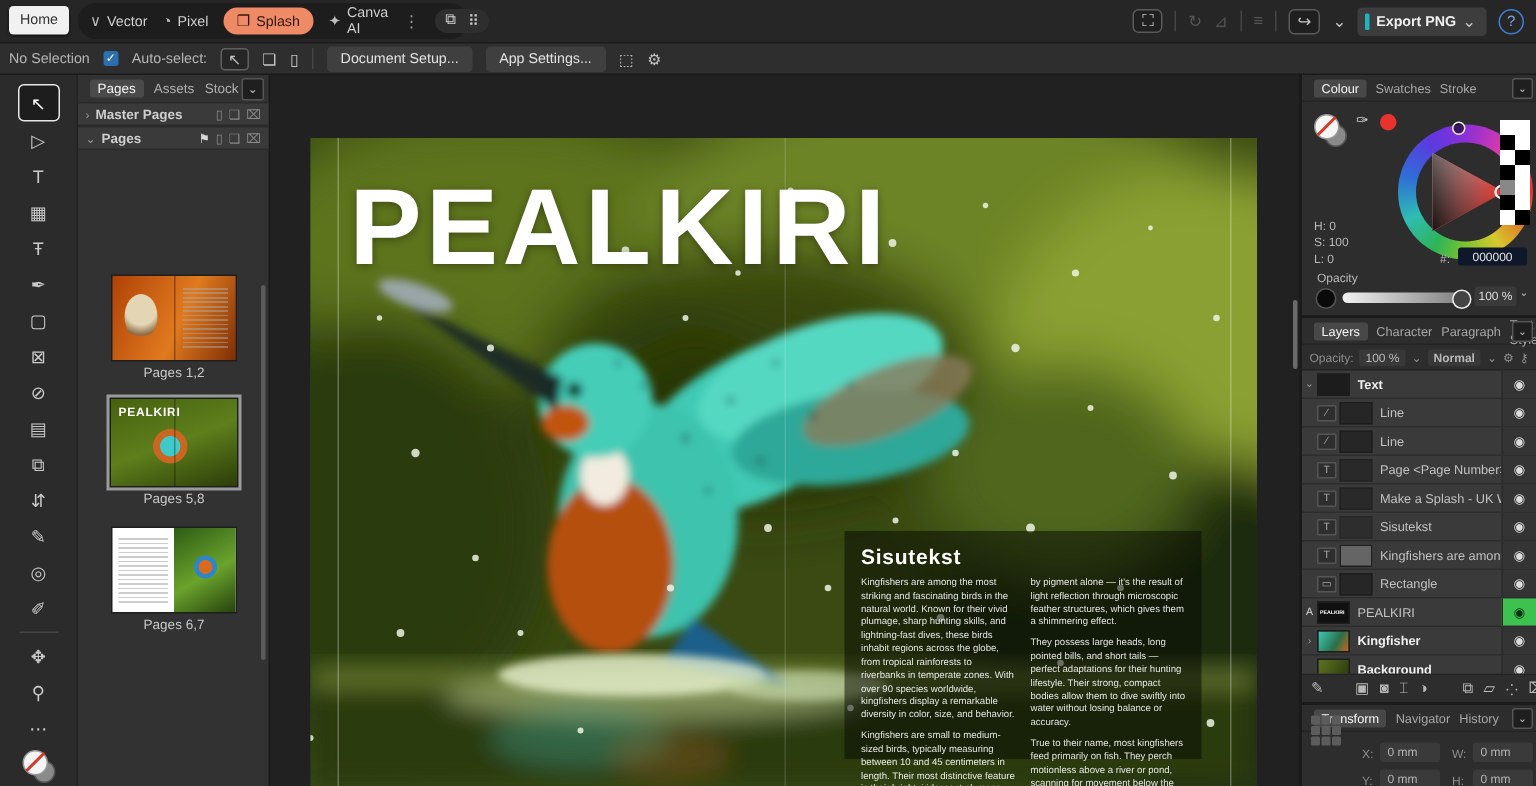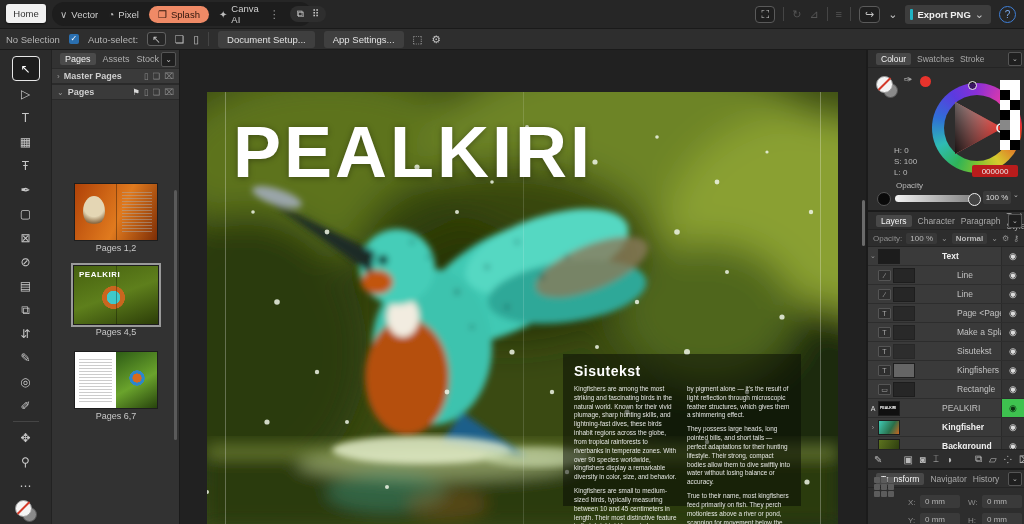--- a/index.html
+++ b/index.html
@@ -92,37 +92,37 @@
   .rp-tab{font-size:8.5px;color:#a8a8a8;}
   .rp-tab.active{background:#484848;color:#f5f5f5;border-radius:2px;padding:1px 5px;}
   .rp-chev{position:absolute;right:2px;top:2px;width:12px;height:12px;background:#1f1f1f;border:1px solid #555;
            border-radius:2px;font-size:7px;color:#bbb;display:flex;align-items:center;justify-content:center;}
   
   .wheel{position:absolute;left:64px;top:33px;width:90px;height:90px;border-radius:50%;
          background:conic-gradient(from 0deg,#8b2fd6,#e23aa8 12%,#e8332c 25%,#e07a28 33%,#d6c92e 41%,#7ec32f 50%,#2fb457 58%,#2fbcb4 68%,#2f6fd6 79%,#5b3ae0 90%,#8b2fd6);}
   .wheel-hole{position:absolute;left:12px;top:12px;width:66px;height:66px;border-radius:50%;background:#2d2d2d;}
   .tri{position:absolute;left:13px;top:13px;}
   .sel-dot{position:absolute;width:7px;height:7px;border:1.5px solid #eee;border-radius:50%;background:rgba(0,0,0,.55);}
-  .hsl{font-size:8px;color:#b9b9b9;margin-left:18px;}
-  .hexfield{position:absolute;background:#b91c1c;border-radius:2px;color:#e8e8e8;font-size:8px;
+  .hsl{font-size:8px;color:#b9b9b9;}
+  .hexfield{position:absolute;background:#0f172a;border-radius:2px;color:#e8e8e8;font-size:8px;
             display:flex;align-items:center;justify-content:center;}
   .checker{position:absolute;right:4px;top:30px;display:grid;grid-template-columns:repeat(2,10px);grid-auto-rows:10px;}
   .opacity-slider{position:absolute;height:7px;border-radius:4px;background:linear-gradient(90deg,#f2f2f2,#7c7c7c);}
   .op-handle{position:absolute;right:-4px;top:-2px;width:11px;height:11px;border:1.5px solid #eee;border-radius:50%;background:#444;}
   .op-box{position:absolute;background:#3a3a3a;border-radius:2px;font-size:8px;color:#ddd;
           display:flex;align-items:center;justify-content:center;}
   
   .blendrow{display:flex;align-items:center;gap:4px;height:16px;padding:0 5px;font-size:8px;color:#8f8f8f;border-bottom:1px solid #242424;}
   .blend-box{background:#383838;border-radius:2px;padding:1px 4px;color:#b9b9b9;}
   .lrow{display:flex;align-items:center;height:18px;margin-bottom:1px;background:#3a3a3a;position:relative;}
   .lrow .gut{width:10px;font-size:7px;color:#999;text-align:center;flex:none;}
   .lrow .lic{width:11px;font-size:7px;color:#a8a8a8;text-align:center;flex:none;border:1px solid #555;border-radius:1px;
              height:9px;line-height:9px;margin-right:2px;background:#2e2e2e;}
   .lrow .lthumb{width:20px;height:13px;background:#262626;flex:none;margin-right:5px;border:1px solid #1d1d1d;}
-  .lrow .lname{flex:1;font-size:8.5px;color:#c2c2c2;white-space:nowrap;overflow:hidden;margin-left:37px;}
+  .lrow .lname{flex:1;font-size:8.5px;color:#c2c2c2;white-space:nowrap;overflow:hidden;}
   .lrow .lname.bright{color:#efefef;font-weight:bold;}
   .lrow .eyecell{width:22px;height:18px;flex:none;border-left:1px solid #2a2a2a;display:flex;align-items:center;justify-content:center;
                  font-size:9px;color:#dcdcdc;background:#343434;}
   .lrow .eyecell.green{background:#3ec24f;color:#0c3313;}
   .lbar{display:flex;align-items:center;height:18px;padding:0 6px;gap:7px;border-top:1px solid #242424;background:#2d2d2d;}
   .lbar span{font-size:10px;color:#b9b9b9;}
   
   .tf-field{position:absolute;background:#3a3a3a;border-radius:2px;font-size:8px;color:#b5b5b5;
             display:flex;align-items:center;padding-left:5px;box-sizing:border-box;}
   .tf-lab{position:absolute;font-size:8px;color:#8d8d8d;}
@@ -254,21 +254,21 @@
     </div>
 
     <div class="abs" style="left:8px;top:216px;width:112px;">
       <div style="display:flex;justify-content:center;">
         <div class="th th-sel" style="position:relative;width:84px;height:58px;background:linear-gradient(160deg,#46610f,#5e7f1c 50%,#2c3d08);">
           <span class="micro" style="font-size:8px;left:5px;top:4px;letter-spacing:.5px;">PEALKIRI</span>
           <i style="position:absolute;left:26px;top:18px;width:30px;height:30px;border-radius:50%;background:radial-gradient(circle at 45% 45%,#3fc9c9 28%,#c9661f 30% 48%,transparent 50%);"></i>
           <i style="position:absolute;left:50%;top:0;width:1px;height:58px;background:rgba(0,0,0,.3);"></i>
         </div>
       </div>
-      <div class="thumb-label">Pages 4,5</div>
+      <div class="thumb-label">Pages 5,8</div>
     </div>
 
     <div class="abs" style="left:8px;top:302px;width:112px;">
       <div style="display:flex;justify-content:center;">
         <div class="th" style="position:relative;width:82px;height:56px;background:#fff;">
           <i class="txtlines" style="position:absolute;left:4px;top:6px;width:33px;height:44px;opacity:.6;"></i>
           <i style="position:absolute;right:0;top:0;width:41px;height:56px;background:linear-gradient(150deg,#2e5c16,#6aa32c 55%,#27430d);"></i>
           <i style="position:absolute;right:8px;top:14px;width:24px;height:24px;border-radius:50%;background:radial-gradient(circle at 50% 50%,#d86a1e 26%,#2e86c9 28% 44%,transparent 46%);"></i>
         </div>
       </div>

